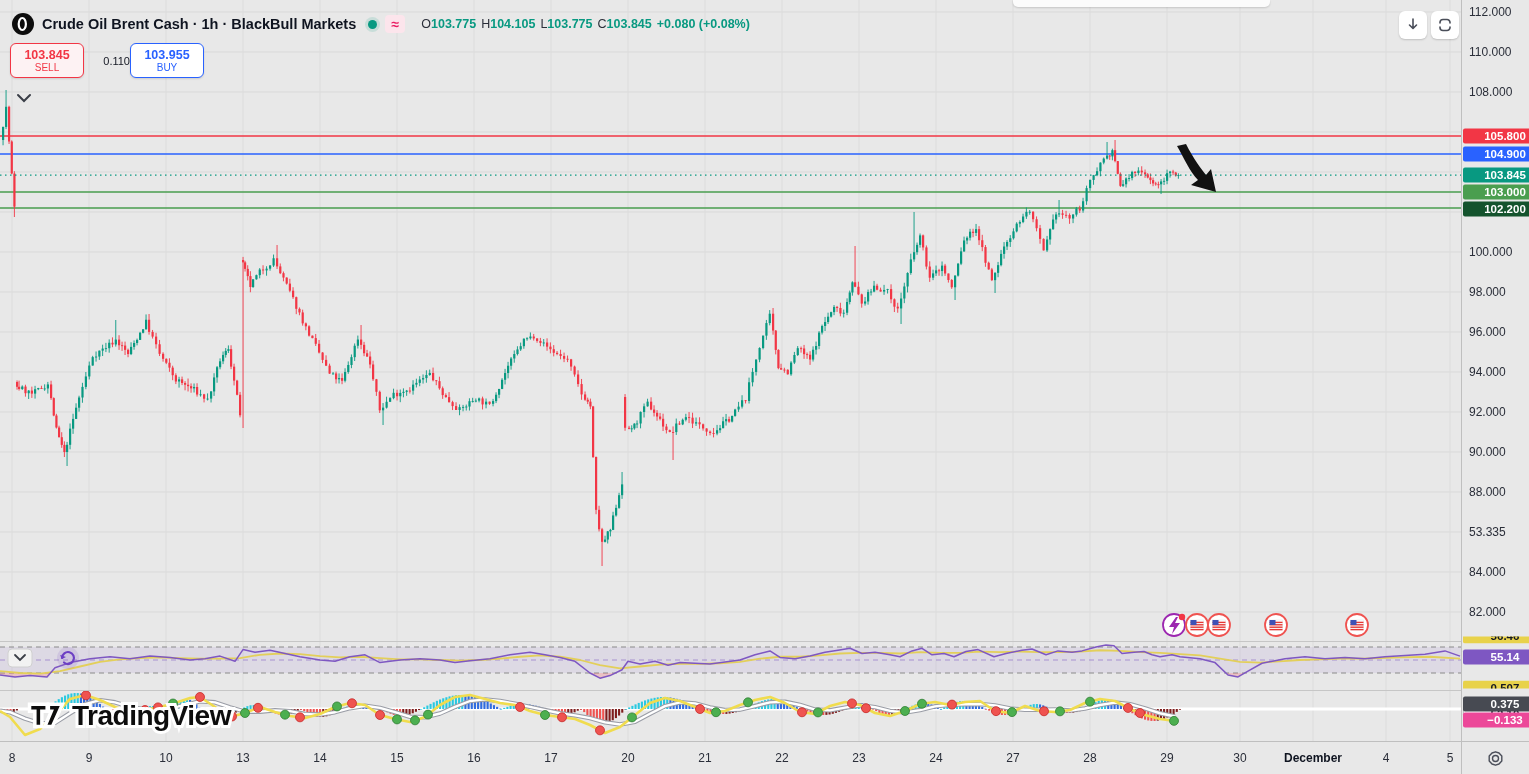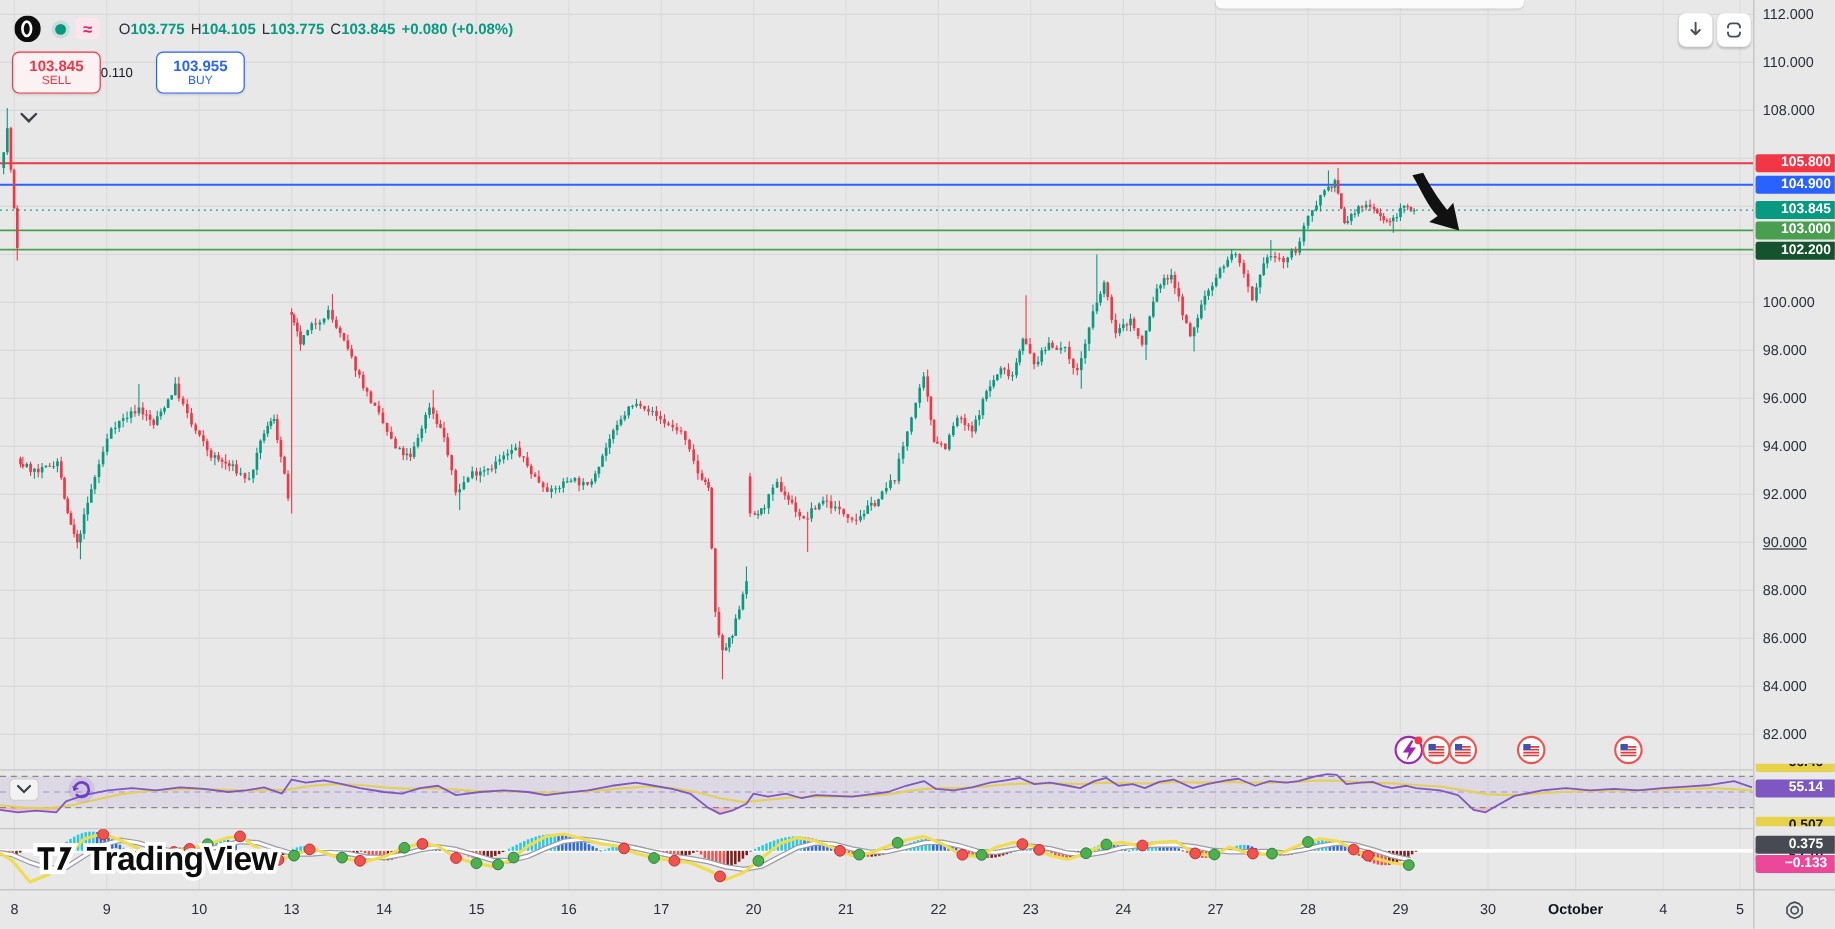--- a/index.html
+++ b/index.html
@@ -20,21 +20,21 @@
   .ohlc .v { color:#089981; font-weight:bold; }
 
   
   .trade { position:absolute; left:10px; top:43px; display:flex; align-items:center; z-index:30; }
   .tbtn { width:74px; height:35px; border-radius:6px; background:#fff; display:flex; flex-direction:column;
     align-items:center; justify-content:center; line-height:1.15; cursor:pointer; box-shadow:0 1px 2px rgba(0,0,0,.12); }
   .tbtn .val { font-size:12.5px; font-weight:bold; }
   .tbtn .lbl { font-size:10px; }
   .sell { border:1.5px solid #f23645; color:#f23645; background:#fdf2f3; }
   .buy  { border:1.5px solid #2962ff; color:#2962ff; }
-  .spread { width:46px; text-align:left; font-size:11px; color:#131722; }
+  .spread { width:46px; text-align:right; font-size:11px; color:#131722; }
 
   
   .topsliver { position:absolute; left:1013px; top:0; width:257px; height:7px; background:#fbfbfb;
     border-radius:0 0 5px 5px; box-shadow:0 1px 2px rgba(0,0,0,.15); z-index:30; }
   .tr-btns { position:absolute; left:1399px; top:11px; display:flex; gap:4px; z-index:40; }
   .sq-btn { width:28px; height:28px; border-radius:6px; background:#fff; display:flex; align-items:center;
     justify-content:center; box-shadow:0 1px 2px rgba(0,0,0,.18); cursor:pointer; }
 
   
   .paxis { position:absolute; left:1461px; top:0; width:68px; height:741px; background:#e8e8e8;
@@ -1355,20 +1355,21 @@
           <rect x="1350.5" y="620" width="6" height="5" fill="#3f51b5"></rect>
         </g>
       </g>
     </svg>
 
   <div class="hdr">
     <svg class="logo" viewBox="0 0 22 22">
       <circle cx="11" cy="11" r="11" fill="#0d0d0d"></circle>
       <ellipse cx="10.3" cy="11" rx="3.6" ry="6" fill="none" stroke="#fff" stroke-width="2.2"></ellipse>
     </svg>
+    <span class="title">Crude Oil Brent Cash · 1h · BlackBull Markets</span>
     <span class="dot-chip"></span>
     <span class="approx-chip">≈</span>
     <span class="ohlc">
       <span><span class="k">O</span><span class="v">103.775</span></span>
       <span><span class="k">H</span><span class="v">104.105</span></span>
       <span><span class="k">L</span><span class="v">103.775</span></span>
       <span><span class="k">C</span><span class="v">103.845</span></span>
       <span class="v">+0.080 (+0.08%)</span>
     </span>
   </div>
@@ -1402,23 +1403,23 @@
 
   <div class="paxis" id="paxis">
       <div class="plabel" style="top: 12px;">112.000</div>
       <div class="plabel" style="top: 52px;">110.000</div>
       <div class="plabel" style="top: 92px;">108.000</div>
       <div class="plabel" style="top: 252px;">100.000</div>
       <div class="plabel" style="top: 292px;">98.000</div>
       <div class="plabel" style="top: 332px;">96.000</div>
       <div class="plabel" style="top: 372px;">94.000</div>
       <div class="plabel" style="top: 412px;">92.000</div>
-      <div class="plabel" style="top: 452px; text-decoration: underline;">90.000</div>
+      <div class="plabel" style="top: 452px;">90.000</div>
       <div class="plabel" style="top: 492px;">88.000</div>
-      <div class="plabel" style="top: 532px;">86.000</div>
+      <div class="plabel" style="top: 532px;">53.335</div>
       <div class="plabel" style="top: 572px;">84.000</div>
       <div class="plabel" style="top: 612px;">82.000</div>
       <div class="chip" style="top: 136px; background: rgb(242, 54, 69); color: rgb(255, 255, 255);">105.800</div>
       <div class="chip" style="top: 154px; background: rgb(41, 98, 255); color: rgb(255, 255, 255);">104.900</div>
       <div class="chip" style="top: 175px; background: rgb(8, 153, 129); color: rgb(255, 255, 255);">103.845</div>
       <div class="chip" style="top: 192px; background: rgb(74, 158, 79); color: rgb(255, 255, 255);">103.000</div>
       <div class="chip" style="top: 209px; background: #14532d; color: rgb(255, 255, 255);">102.200</div>
       <div class="chip yellow-chip-top" style="top: 636px; background: rgb(232, 210, 74); color: rgb(19, 23, 34);">56.46</div>
       <div class="chip" style="top: 657px; background: rgb(126, 87, 194); color: rgb(255, 255, 255);">55.14</div>
       <div class="chip" style="top: 713px; background: #ffffff; color: rgb(19, 23, 34); border: 1px solid rgba(0, 0, 0, 0.25);">52.10</div>
@@ -1438,21 +1439,21 @@
       <div class="tlabel" style="left: 551px;">17</div>
       <div class="tlabel" style="left: 628px;">20</div>
       <div class="tlabel" style="left: 705px;">21</div>
       <div class="tlabel" style="left: 782px;">22</div>
       <div class="tlabel" style="left: 859px;">23</div>
       <div class="tlabel" style="left: 936px;">24</div>
       <div class="tlabel" style="left: 1013px;">27</div>
       <div class="tlabel" style="left: 1090px;">28</div>
       <div class="tlabel" style="left: 1167px;">29</div>
       <div class="tlabel" style="left: 1240px;">30</div>
-      <div class="tlabel bold" style="left: 1313px;">October</div>
+      <div class="tlabel bold" style="left: 1313px;">December</div>
       <div class="tlabel" style="left: 1386px;">4</div>
       <div class="tlabel" style="left: 1450px;">5</div>
     </div>
   <div class="corner">
     <svg width="17" height="17" viewBox="0 0 17 17">
       <path d="M8.5 1.8 L12 3 L14.8 6 L14.8 11 L12 14 L8.5 15.2 L5 14 L2.2 11 L2.2 6 L5 3 Z" fill="none" stroke="#4a4e59" stroke-width="1.4" stroke-linejoin="round"></path>
       <circle cx="8.5" cy="8.5" r="3" fill="none" stroke="#4a4e59" stroke-width="1.4"></circle>
     </svg>
   </div>
 

